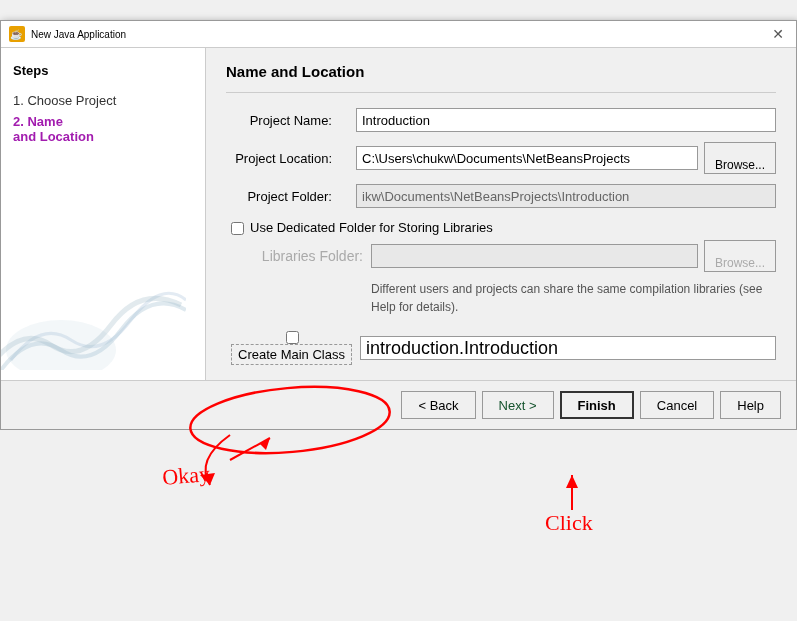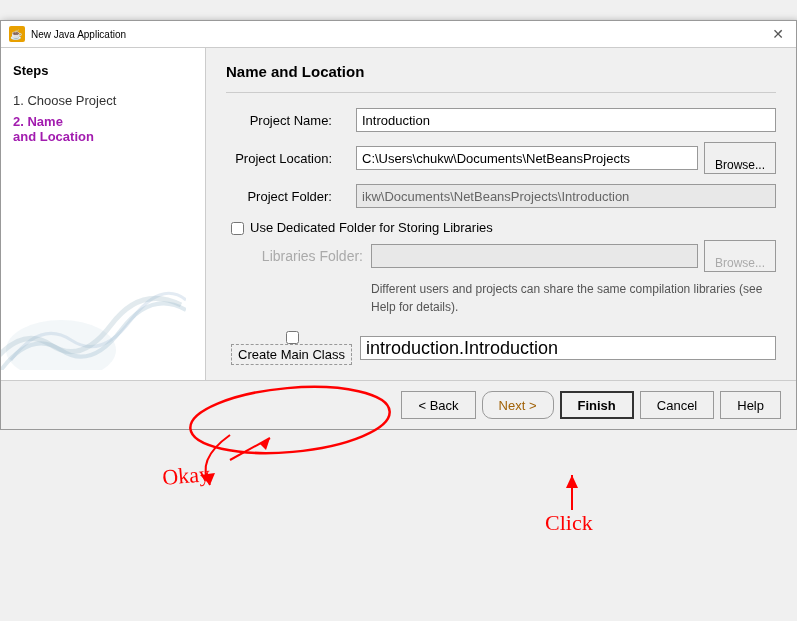--- a/index.html
+++ b/index.html
@@ -216,23 +216,22 @@
       background: #f0f0f0;
       cursor: pointer;
       font-size: 13px;
     }
     .btn.primary {
       background: #f0f0f0;
       border: 2px solid #333;
       font-weight: bold;
     }
     .btn:disabled {
-      color: #a16207;
+      color: #14532d;
       cursor: default;
-      border-radius: 10px;
     }
     .outer-wrapper {
       position: relative;
       width: 797px;
     }
     .bottom-annotations {
       height: 130px;
       position: relative;
       background: #f0f0f0;
     }

